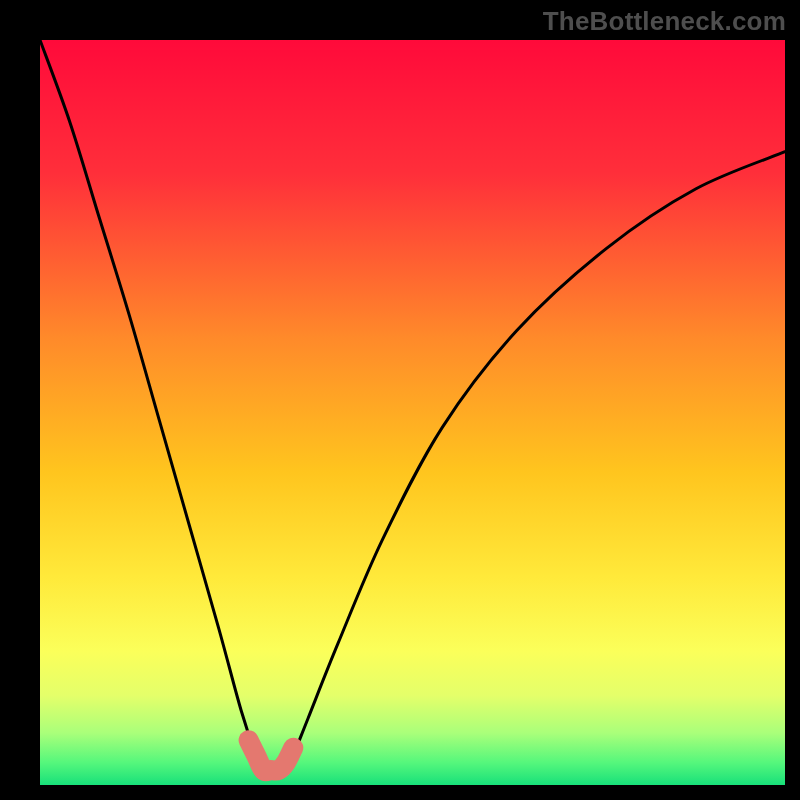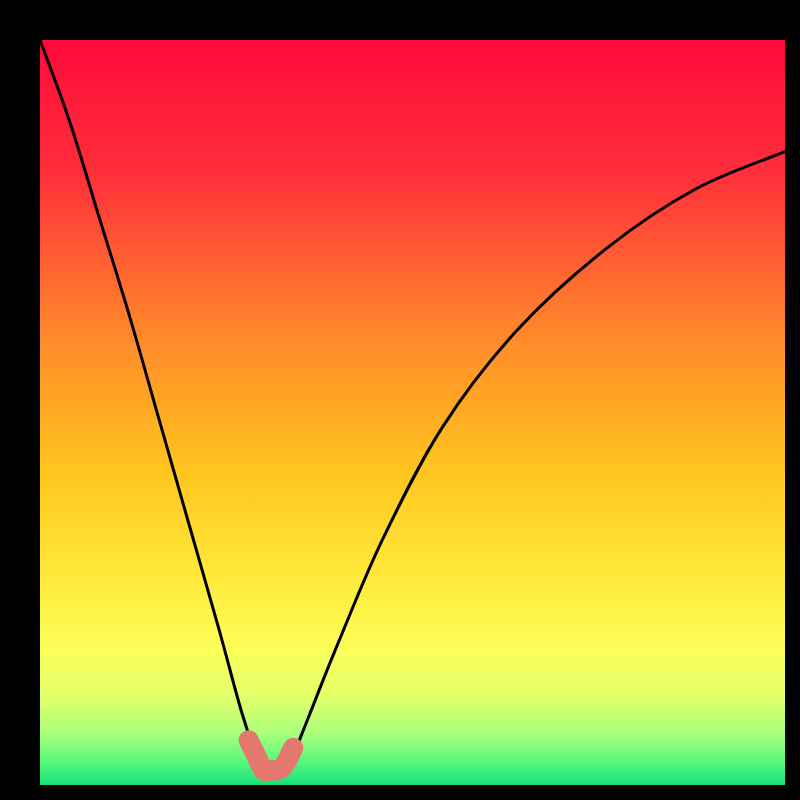--- a/index.html
+++ b/index.html
@@ -36,20 +36,21 @@
     color: #4e4e4e;
     letter-spacing: 0.2px;
   }
   svg { display: block; }
 </style>
 </head>
 <body>
 
 <div class="frame">
 
+  <div class="watermark">TheBottleneck.com</div>
 
   <div class="plot">
     <svg id="chart-svg" width="745" height="745" viewBox="0 0 745 745" preserveAspectRatio="none">
       <defs>
         <linearGradient id="bg-grad" x1="0" y1="0" x2="0" y2="1">
             <stop offset="0%" stop-color="#ff0a3a"></stop>
             <stop offset="18%" stop-color="#ff2f3a"></stop>
             <stop offset="40%" stop-color="#ff8a2a"></stop>
             <stop offset="57.99999999999999%" stop-color="#ffc51e"></stop>
             <stop offset="72%" stop-color="#ffe93a"></stop>

